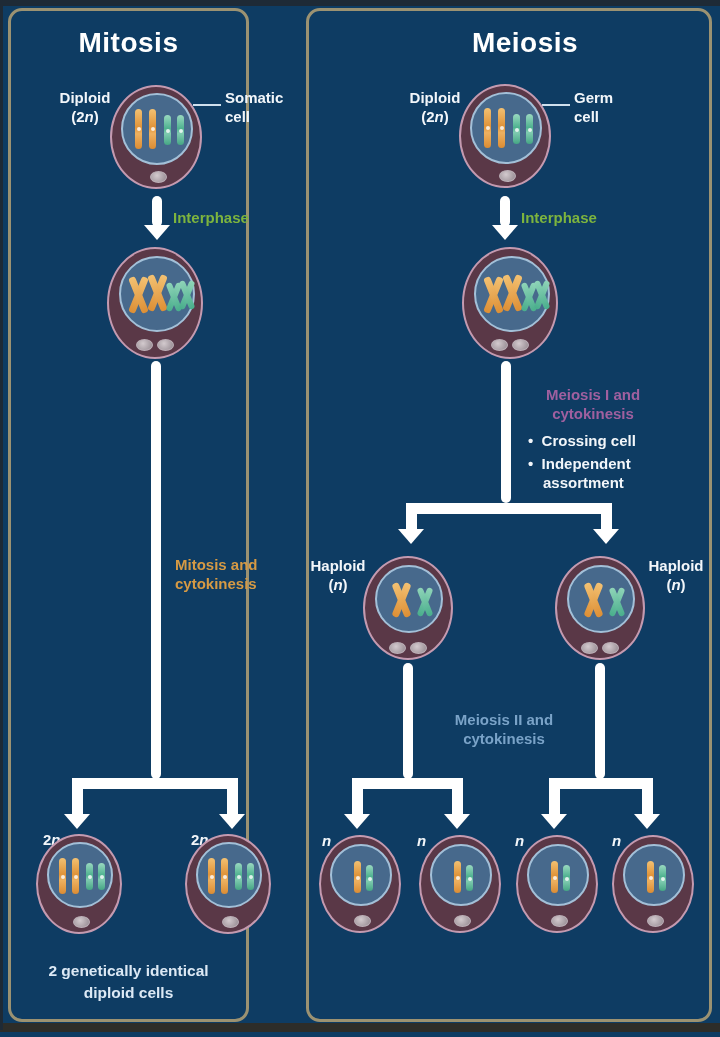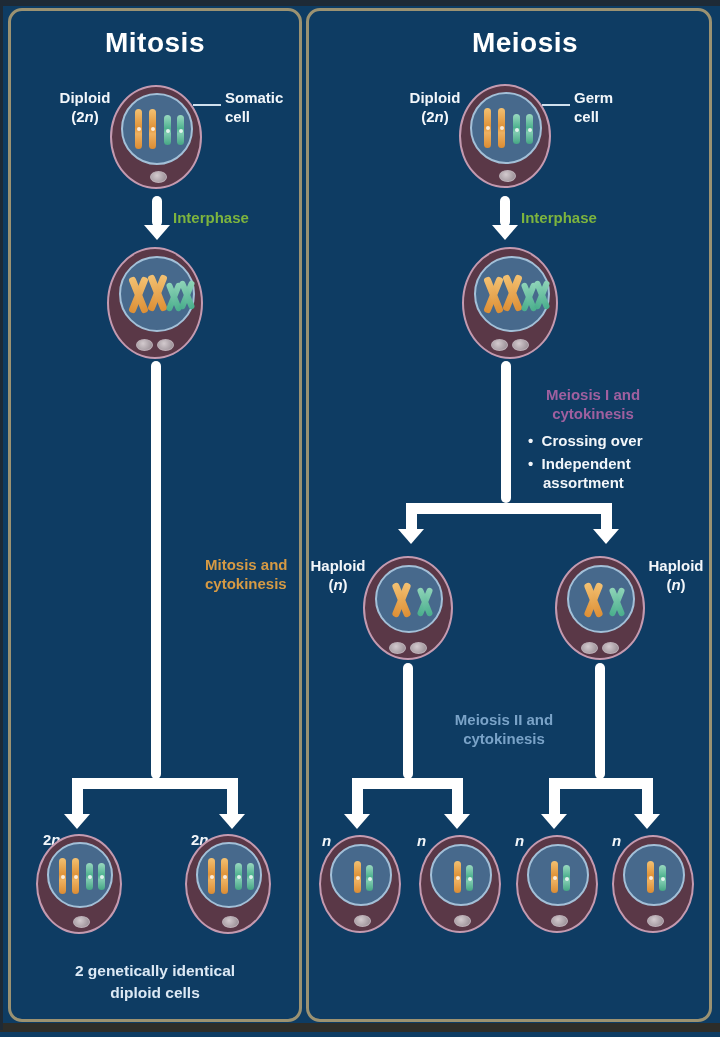--- a/index.html
+++ b/index.html
@@ -10,21 +10,21 @@
   }
   .p{position:absolute;}
   .strip-top{left:0;top:0;width:720px;height:6px;background:#1e2a36;}
   .strip-bottom{left:0;top:1023px;width:720px;height:9px;background:#2d2d29;}
   .strip-left{left:0;top:0;width:3px;height:1030px;background:#1e2a36;}
 
   .panel{
     box-sizing:border-box;position:absolute;top:8px;height:1014px;
     border:3px solid var(--panel-border,#9b9272);border-radius:14px;
   }
-  .panel-left{left:8px;width:294px;}
+  .panel-left{left:8px;width:241px;}
   .panel-right{left:306px;width:406px;padding-left:16px;}
 
   .title{
     width:100%;text-align:center;font-size:28px;font-weight:bold;
     color:#ffffff;letter-spacing:.5px;
   }
   .lbl{font-weight:bold;font-size:15px;color:var(--text,#f2f6fa);line-height:1.27;}
   .lbl i{font-style:italic;}
   .center{text-align:center;}
 
@@ -124,21 +124,21 @@
       <div class="chrx te" style="left:56px;top:22px;width:20px;height:30px;">
           <i></i>
           <i></i>
         </div>
     </div>
     <div class="centriole" style="left:27px;top:90px;"></div>
     <div class="centriole" style="left:48px;top:90px;"></div>
   </div>
 
   <div class="shaft" style="left:140px;top:350px;height:418px;"></div>
-  <div class="p lbl orange-t" style="left:164px;top:544px;width:110px;margin-left:30px;">
+  <div class="p lbl orange-t" style="left:164px;top:544px;width:110px;">
     <span>Mitosis and</span><br><span>cytokinesis</span>
   </div>
 
   <div class="hbar" style="left:61px;top:767px;width:166px;"></div>
   <div class="varm" style="left:61px;top:767px;height:38px;"></div>
   <div class="varm" style="left:216px;top:767px;height:38px;"></div>
   <div class="tri" style="left:53px;top:803px;"></div>
   <div class="tri" style="left:208px;top:803px;"></div>
 
   <div class="p lbl" style="left:32px;top:819px;"><span>2</span><i>n</i></div>
@@ -214,21 +214,21 @@
     </div>
     <div class="centriole" style="left:27px;top:90px;"></div>
     <div class="centriole" style="left:48px;top:90px;"></div>
   </div>
 
   <div class="shaft" style="left:192px;top:350px;height:142px;"></div>
   <div class="p lbl purple-t" style="left:219px;top:374px;width:130px;text-align:center;">
     <span>Meiosis I and</span><br><span>cytokinesis</span>
   </div>
   <div class="p lbl" style="left:219px;top:420px;width:150px;">
-    <span>•</span>&nbsp;&nbsp;<span>Crossing over</span>
+    <span>•</span>&nbsp;&nbsp;<span>Crossing cell</span>
   </div>
   <div class="p lbl" style="left:219px;top:443px;width:150px;">
     <span>•</span>&nbsp;&nbsp;<span>Independent</span><br>
     <span style="padding-left:15px;margin-top:16px;">assortment</span>
   </div>
 
   <div class="hbar" style="left:97px;top:492px;width:206px;"></div>
   <div class="varm" style="left:97px;top:492px;height:28px;"></div>
   <div class="varm" style="left:292px;top:492px;height:28px;"></div>
   <div class="tri" style="left:89px;top:518px;"></div>

